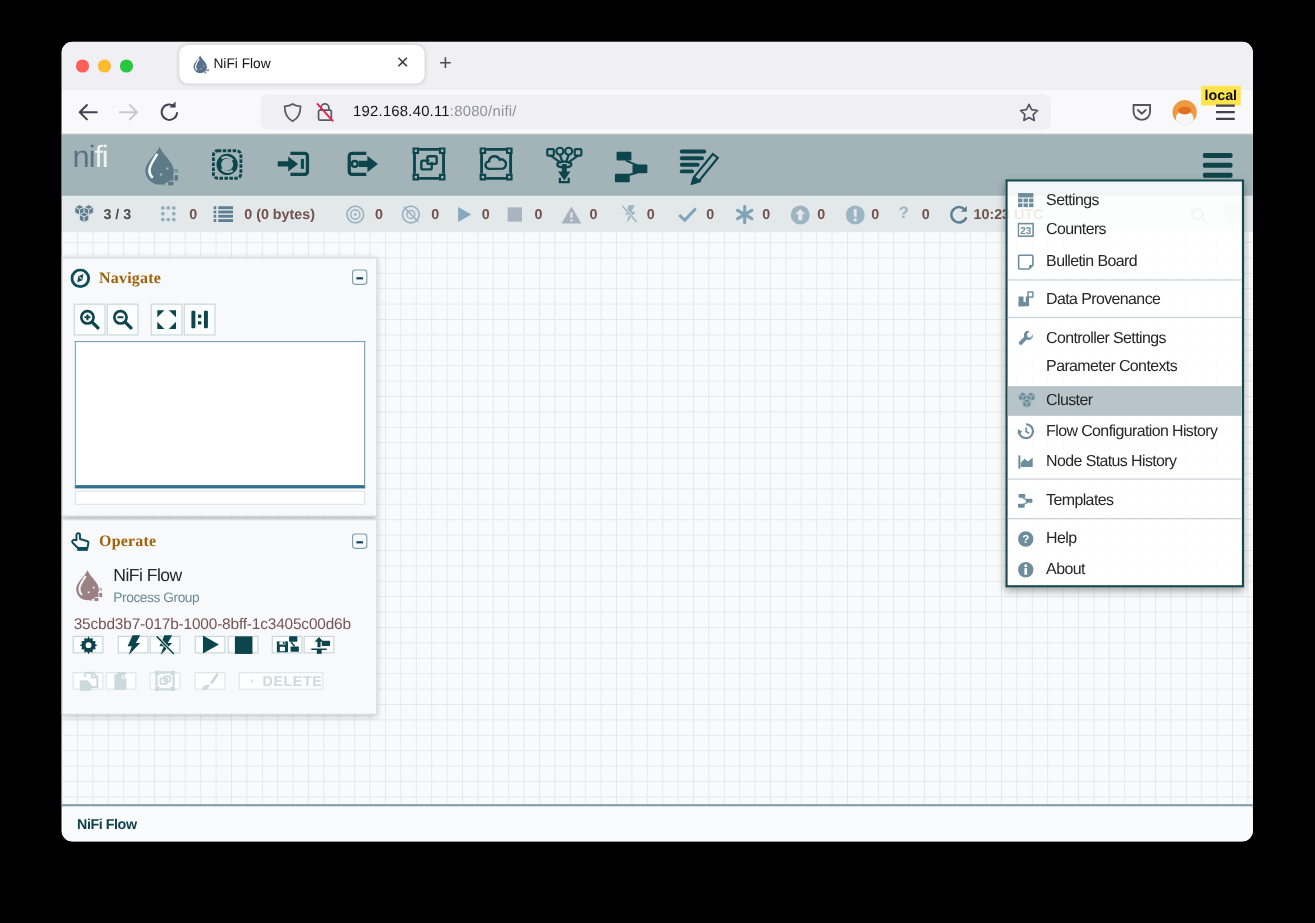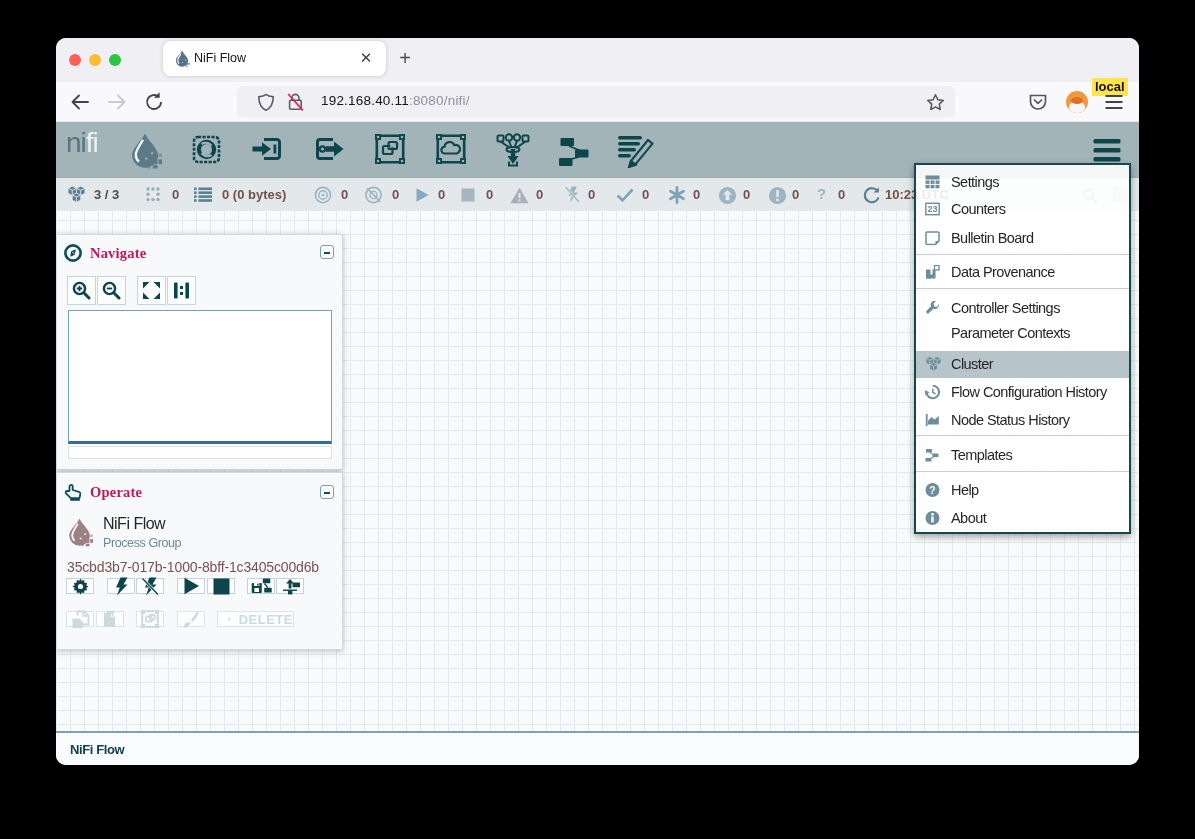--- a/index.html
+++ b/index.html
@@ -26,21 +26,21 @@
 #canvas { position:absolute; left:0; top:173px; width:100%; height:522px;
   background-image:linear-gradient(#e3eaec 1px, transparent 1px), linear-gradient(90deg, #e3eaec 1px, transparent 1px);
   background-size:14px 14px; background-position:0px 9px; background-color:#f9fafb;
   border-bottom:2px solid #84a0aa; }
 #breadcrumb { position:absolute; left:0; top:697px; width:100%; height:30px; background:#fafbfc; }
 #breadcrumb .bc { position:absolute; left:14px; top:7px; font-size:13px; font-weight:bold; letter-spacing:-0.4px; color:#10414d; }
 
 .panel { position:absolute; background:#f7f9fa; border:1px solid #d4dbde; box-shadow:0 1px 6px rgba(0,0,0,0.25); }
 #navpanel { left:0px; top:196px; width:287px; height:236px; }
 #oppanel  { left:0px; top:434px; width:287px; height:178px; }
-.ptitle { position:absolute; left:33px; font-family:"Liberation Serif", serif; font-weight:bold; font-size:14.5px; color:#be185d; letter-spacing:0.2px; }
+.ptitle { position:absolute; left:33px; font-family:"Liberation Serif", serif; font-weight:bold; font-size:14.5px; color:#a16207; letter-spacing:0.2px; }
 .pminus { position:absolute; left:263px; width:14px; height:14px; border:1px solid #7ba0ad; border-radius:3px; }
 .pminus:after { content:""; position:absolute; left:3px; top:6px; width:6px; height:2px; background:#0e4d57; }
 .navbtn { position:absolute; width:29px; height:29px; border:1px solid #c6d5d9; background:#fbfcfc; }
 #birdseye { position:absolute; left:11px; top:75px; width:264px; height:134px; background:#fff; border:1px solid #77a0b4; border-bottom:3px solid #31708f; }
 #birdstrip { position:absolute; left:11px; top:211px; width:264px; height:13px; background:#fff; border:1px solid #dde3e5; }
 
 #optitleblock { position:absolute; left:46px; top:42px; }
 #optitleblock .t1 { font-size:16px; letter-spacing:-0.5px; color:#262626; }
 #optitleblock .t2 { font-size:12.5px; letter-spacing:-0.4px; color:#6b8a99; margin-top:3px; }
 #opid { position:absolute; left:10px; top:86px; font-size:14px; letter-spacing:-0.15px; color:#775351; }

